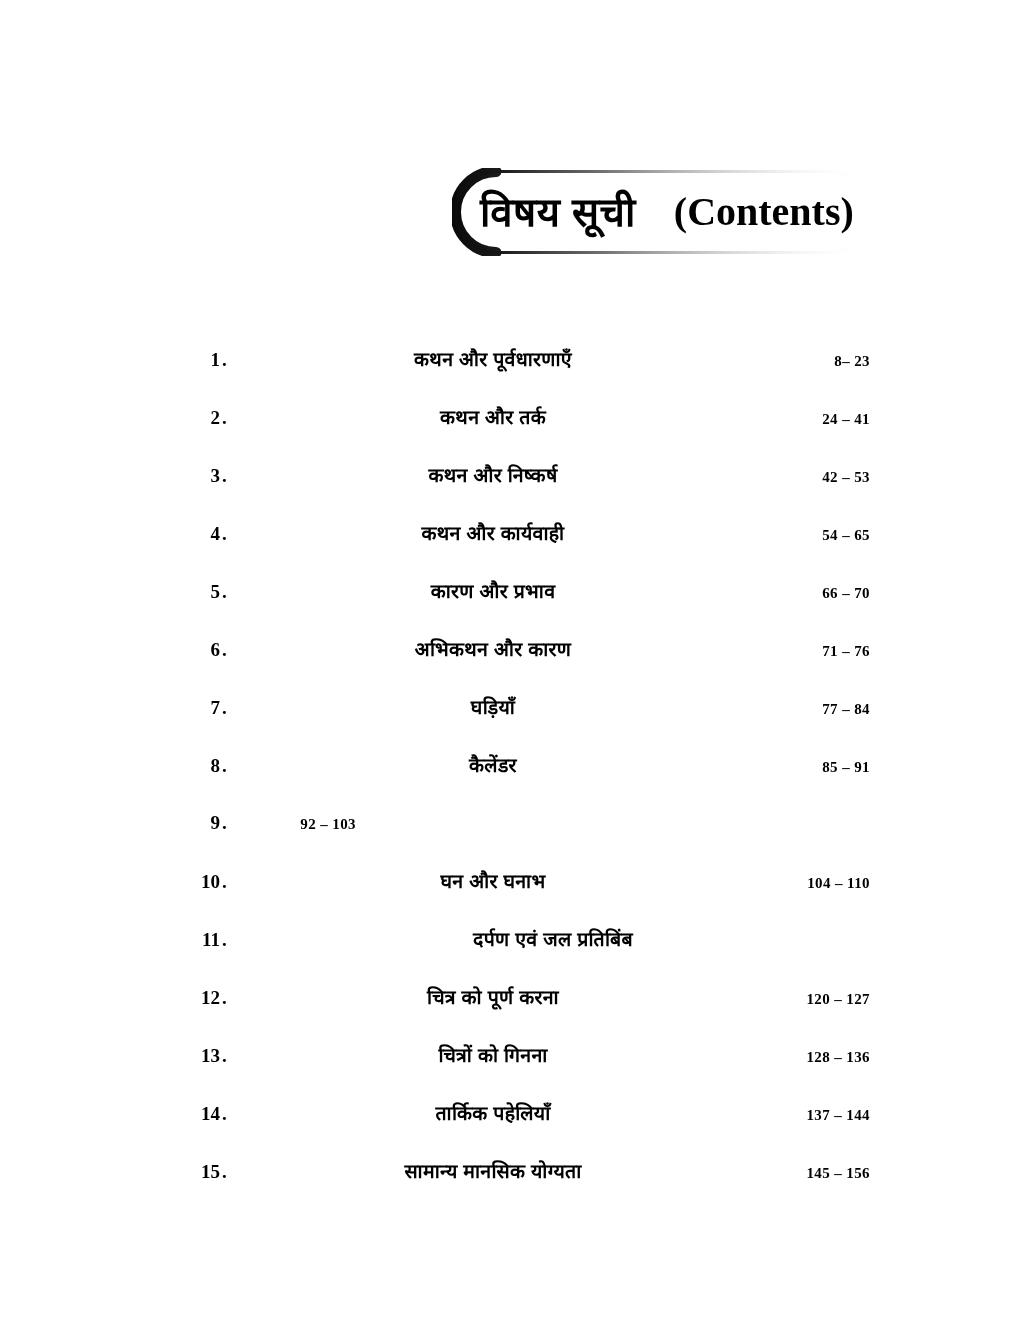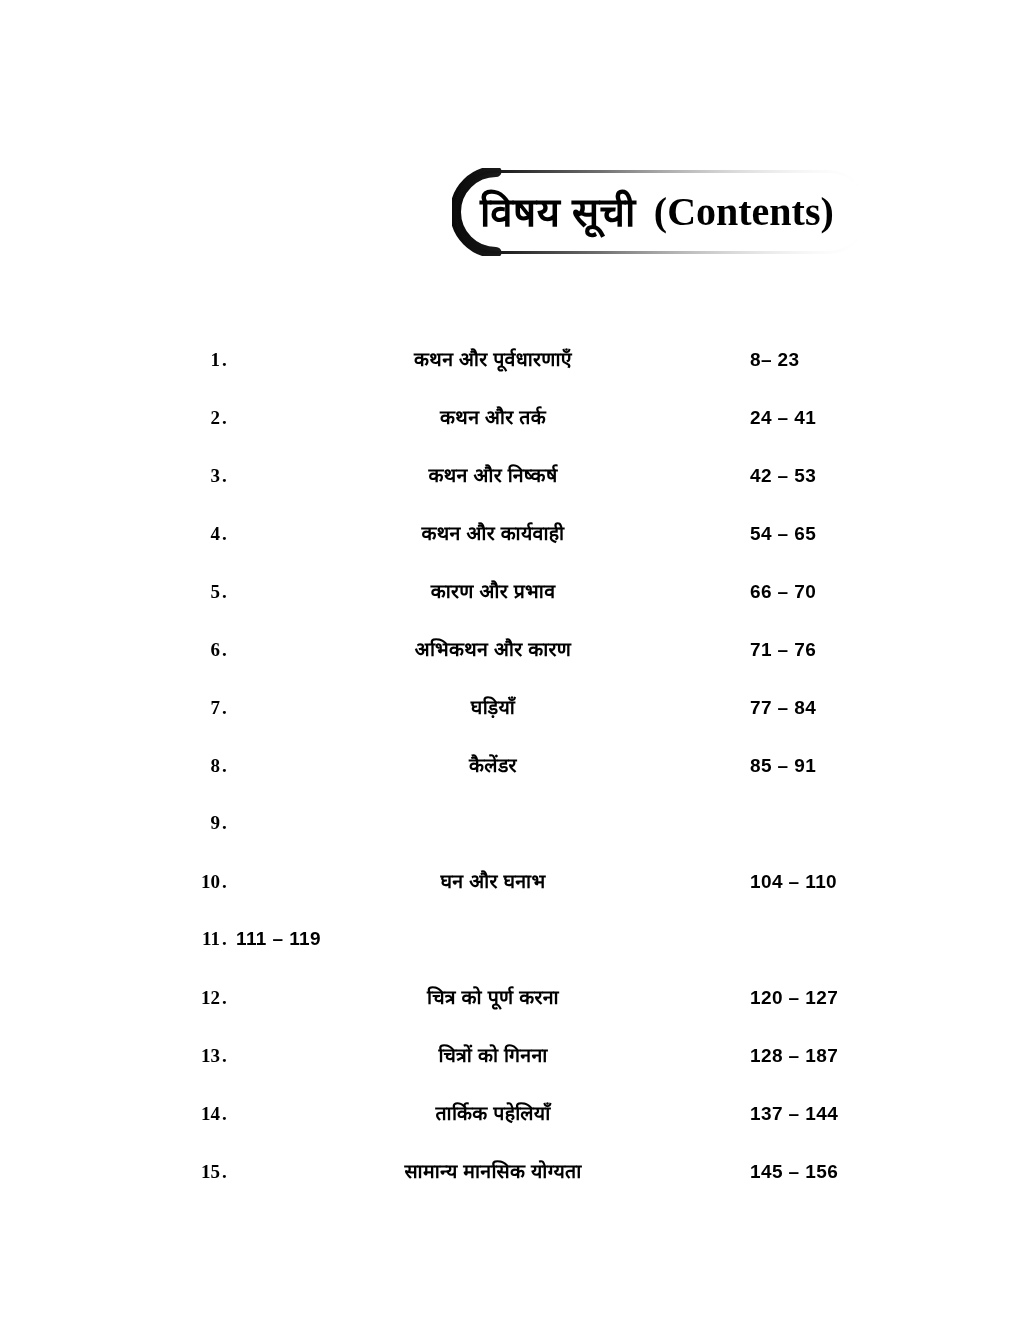--- a/index.html
+++ b/index.html
@@ -47,20 +47,21 @@
     font-family: "Liberation Sans", "DejaVu Sans", sans-serif;
     font-weight: 700;
     font-size: 40px;
     letter-spacing: 0.5px;
   }
   .title-en {
     font-family: "Liberation Serif", "DejaVu Serif", serif;
     font-weight: 700;
     font-size: 40px;
     letter-spacing: 0px;
+    margin-left: 20px;
   }
 
   
   .toc {
     position: absolute;
     left: 186px;
     top: 330px;
     width: 684px;
   }
   .toc-row {
@@ -88,23 +89,24 @@
     flex: 1 1 auto;
     font-family: "Liberation Sans", "DejaVu Sans", sans-serif;
     font-weight: 700;
     font-size: 19.5px;
     letter-spacing: 0.3px;
     white-space: nowrap;
     text-align: center;
   }
   .toc-pages {
     flex: 0 0 120px;
-    font-family: Liberation Sans, sans-serif;
-    font-weight: 700;
-    font-size: 19px;
+    text-align: right;
+    font-family: Liberation Serif, serif;
+    font-weight: 700;
+    font-size: 15px;
     letter-spacing: 0.4px;
     white-space: nowrap;
   }
 </style>
 </head>
 <body>
 
 <div class="title-wrap">
 
   <svg class="title-frame" viewBox="0 0 420 88" preserveAspectRatio="none">
@@ -179,43 +181,44 @@
     </div>
     <div class="toc-row">
       <span class="toc-num">8</span>
       <span class="toc-dot">.</span>
       <span class="toc-title">कैलेंडर</span>
       <span class="toc-pages">85 – 91</span>
     </div>
     <div class="toc-row">
       <span class="toc-num">9</span>
       <span class="toc-dot">.</span>
+      <span class="toc-pages">92 – 103</span>
     </div>
     <div class="toc-row">
       <span class="toc-num">10</span>
       <span class="toc-dot">.</span>
       <span class="toc-title">घन और घनाभ</span>
       <span class="toc-pages">104 – 110</span>
     </div>
     <div class="toc-row">
       <span class="toc-num">11</span>
       <span class="toc-dot">.</span>
-      <span class="toc-pages">111 – 119</span>
+      <span class="toc-title">दर्पण एवं जल प्रतिबिंब</span>
     </div>
     <div class="toc-row">
       <span class="toc-num">12</span>
       <span class="toc-dot">.</span>
       <span class="toc-title">चित्र को पूर्ण करना</span>
       <span class="toc-pages">120 – 127</span>
     </div>
     <div class="toc-row">
       <span class="toc-num">13</span>
       <span class="toc-dot">.</span>
       <span class="toc-title">चित्रों को गिनना</span>
-      <span class="toc-pages">128 – 187</span>
+      <span class="toc-pages">128 – 136</span>
     </div>
     <div class="toc-row">
       <span class="toc-num">14</span>
       <span class="toc-dot">.</span>
       <span class="toc-title">तार्किक पहेलियाँ</span>
       <span class="toc-pages">137 – 144</span>
     </div>
     <div class="toc-row">
       <span class="toc-num">15</span>
       <span class="toc-dot">.</span>

